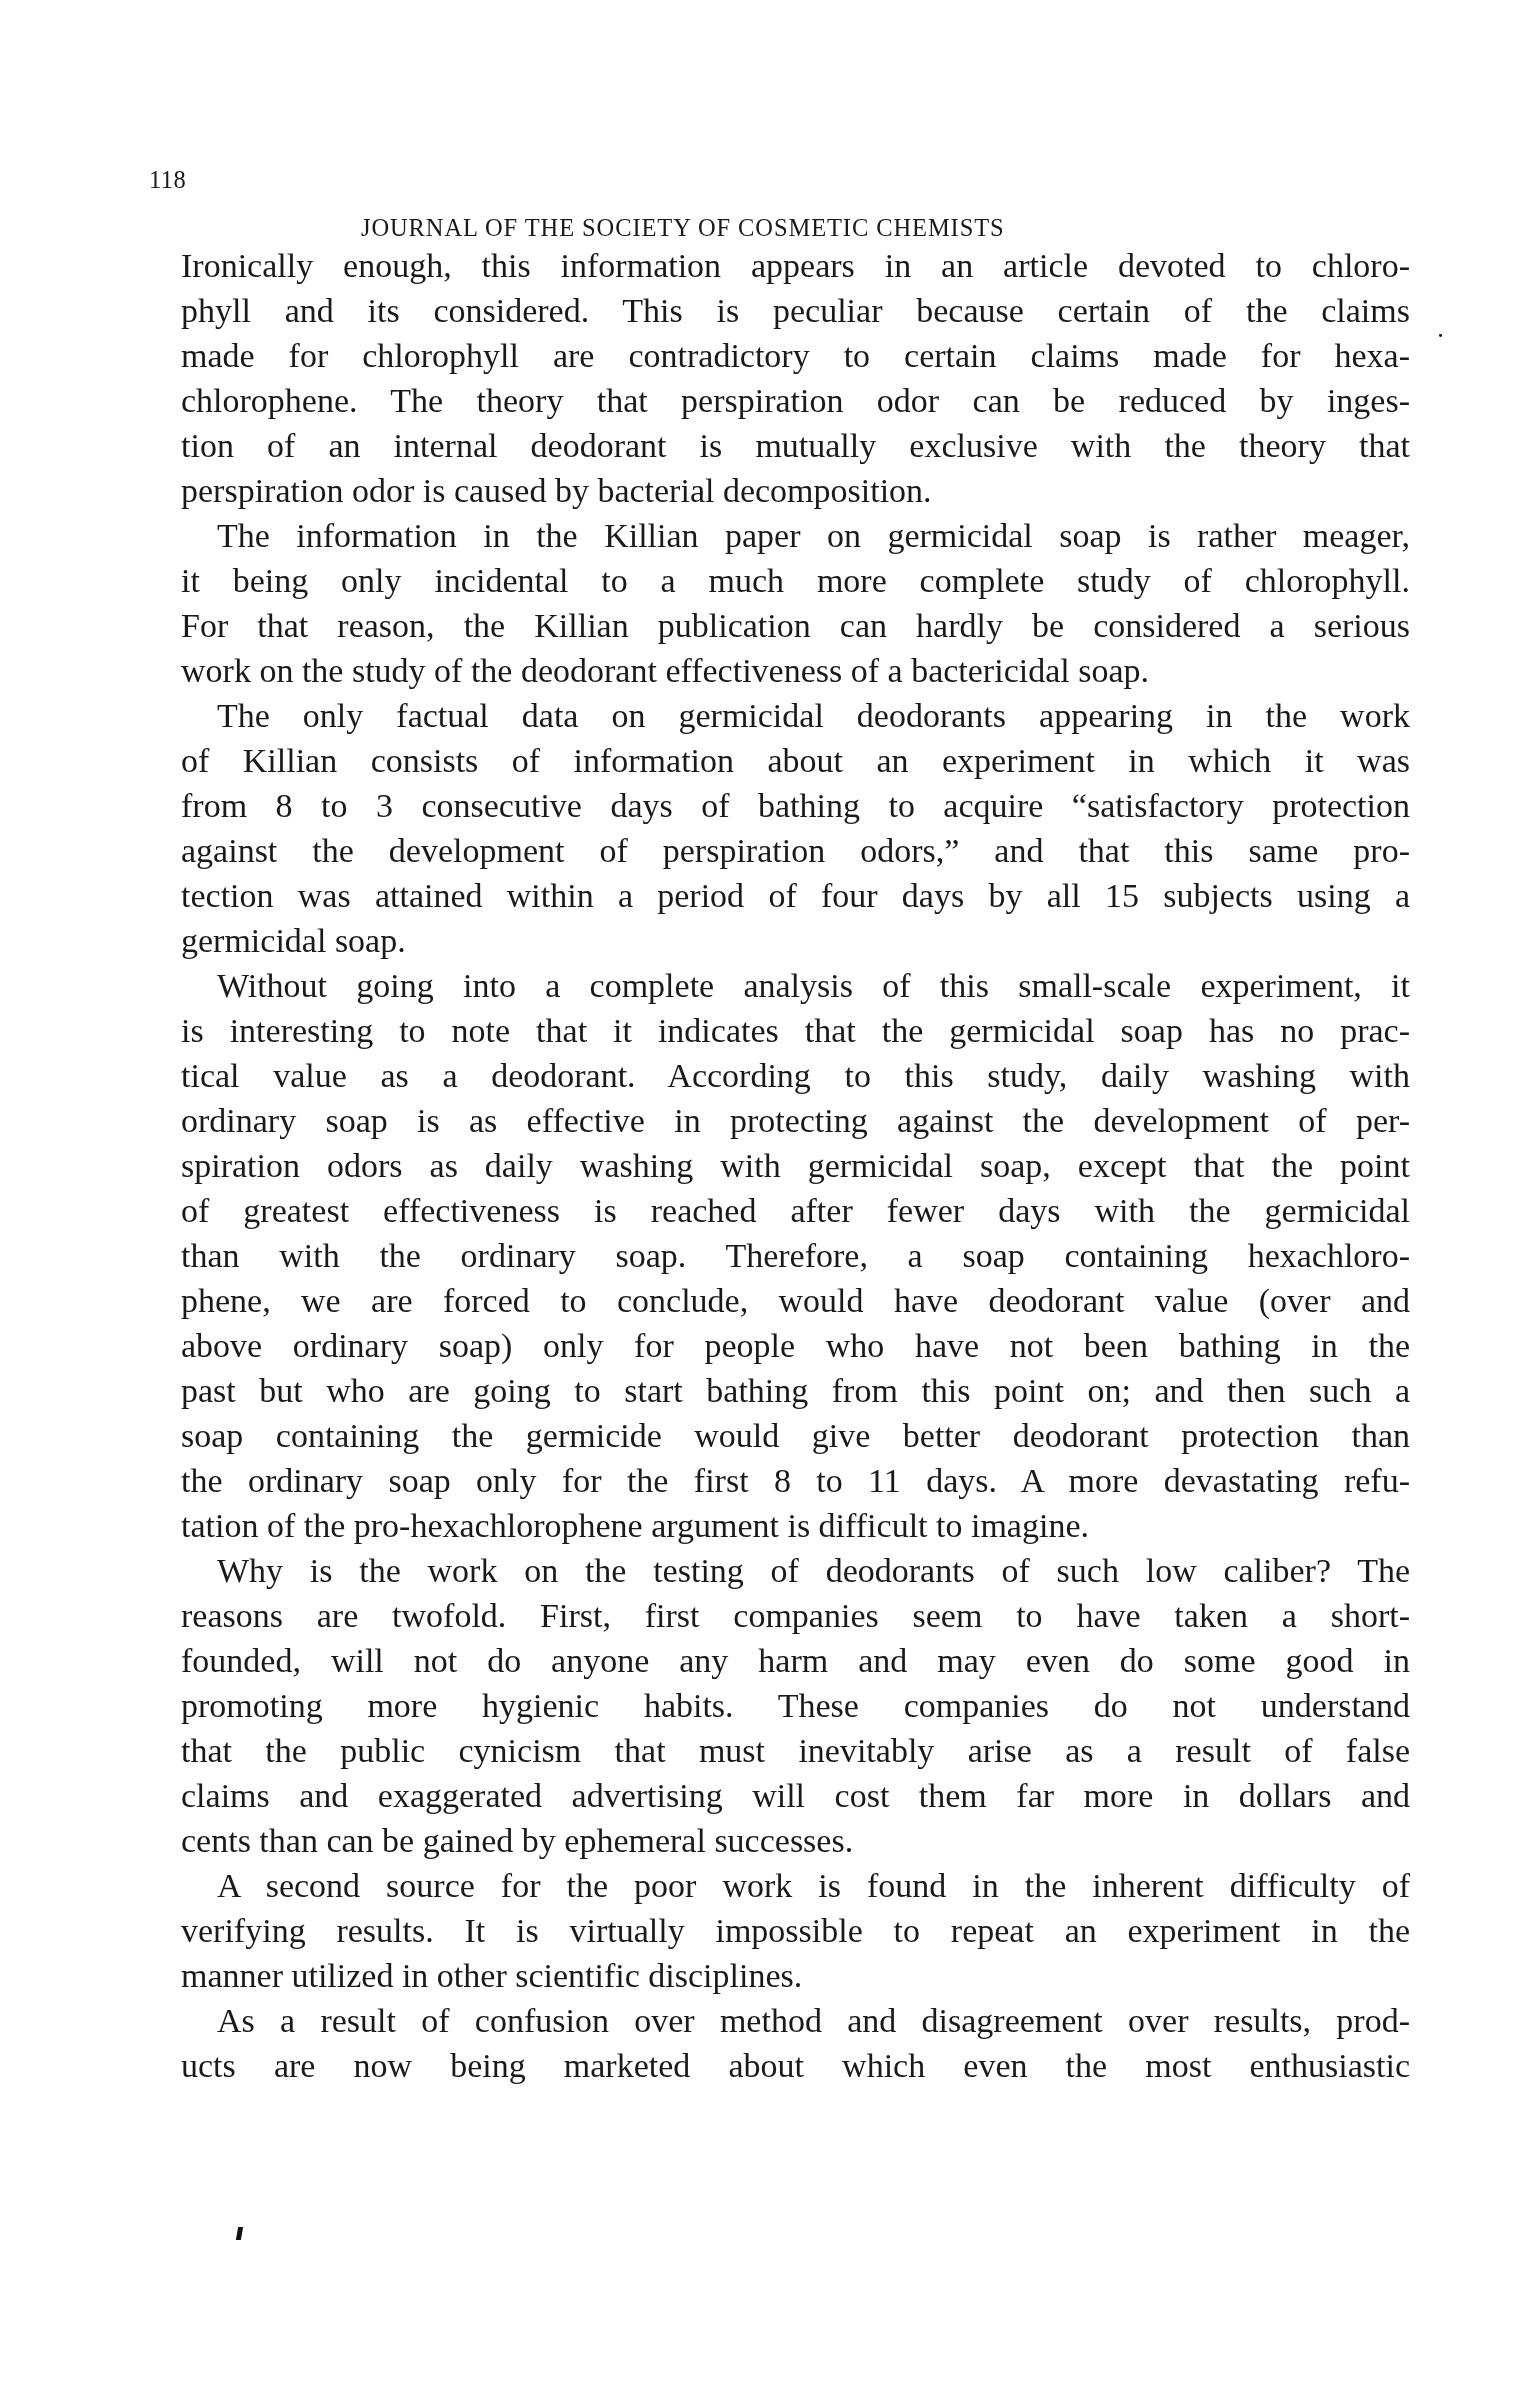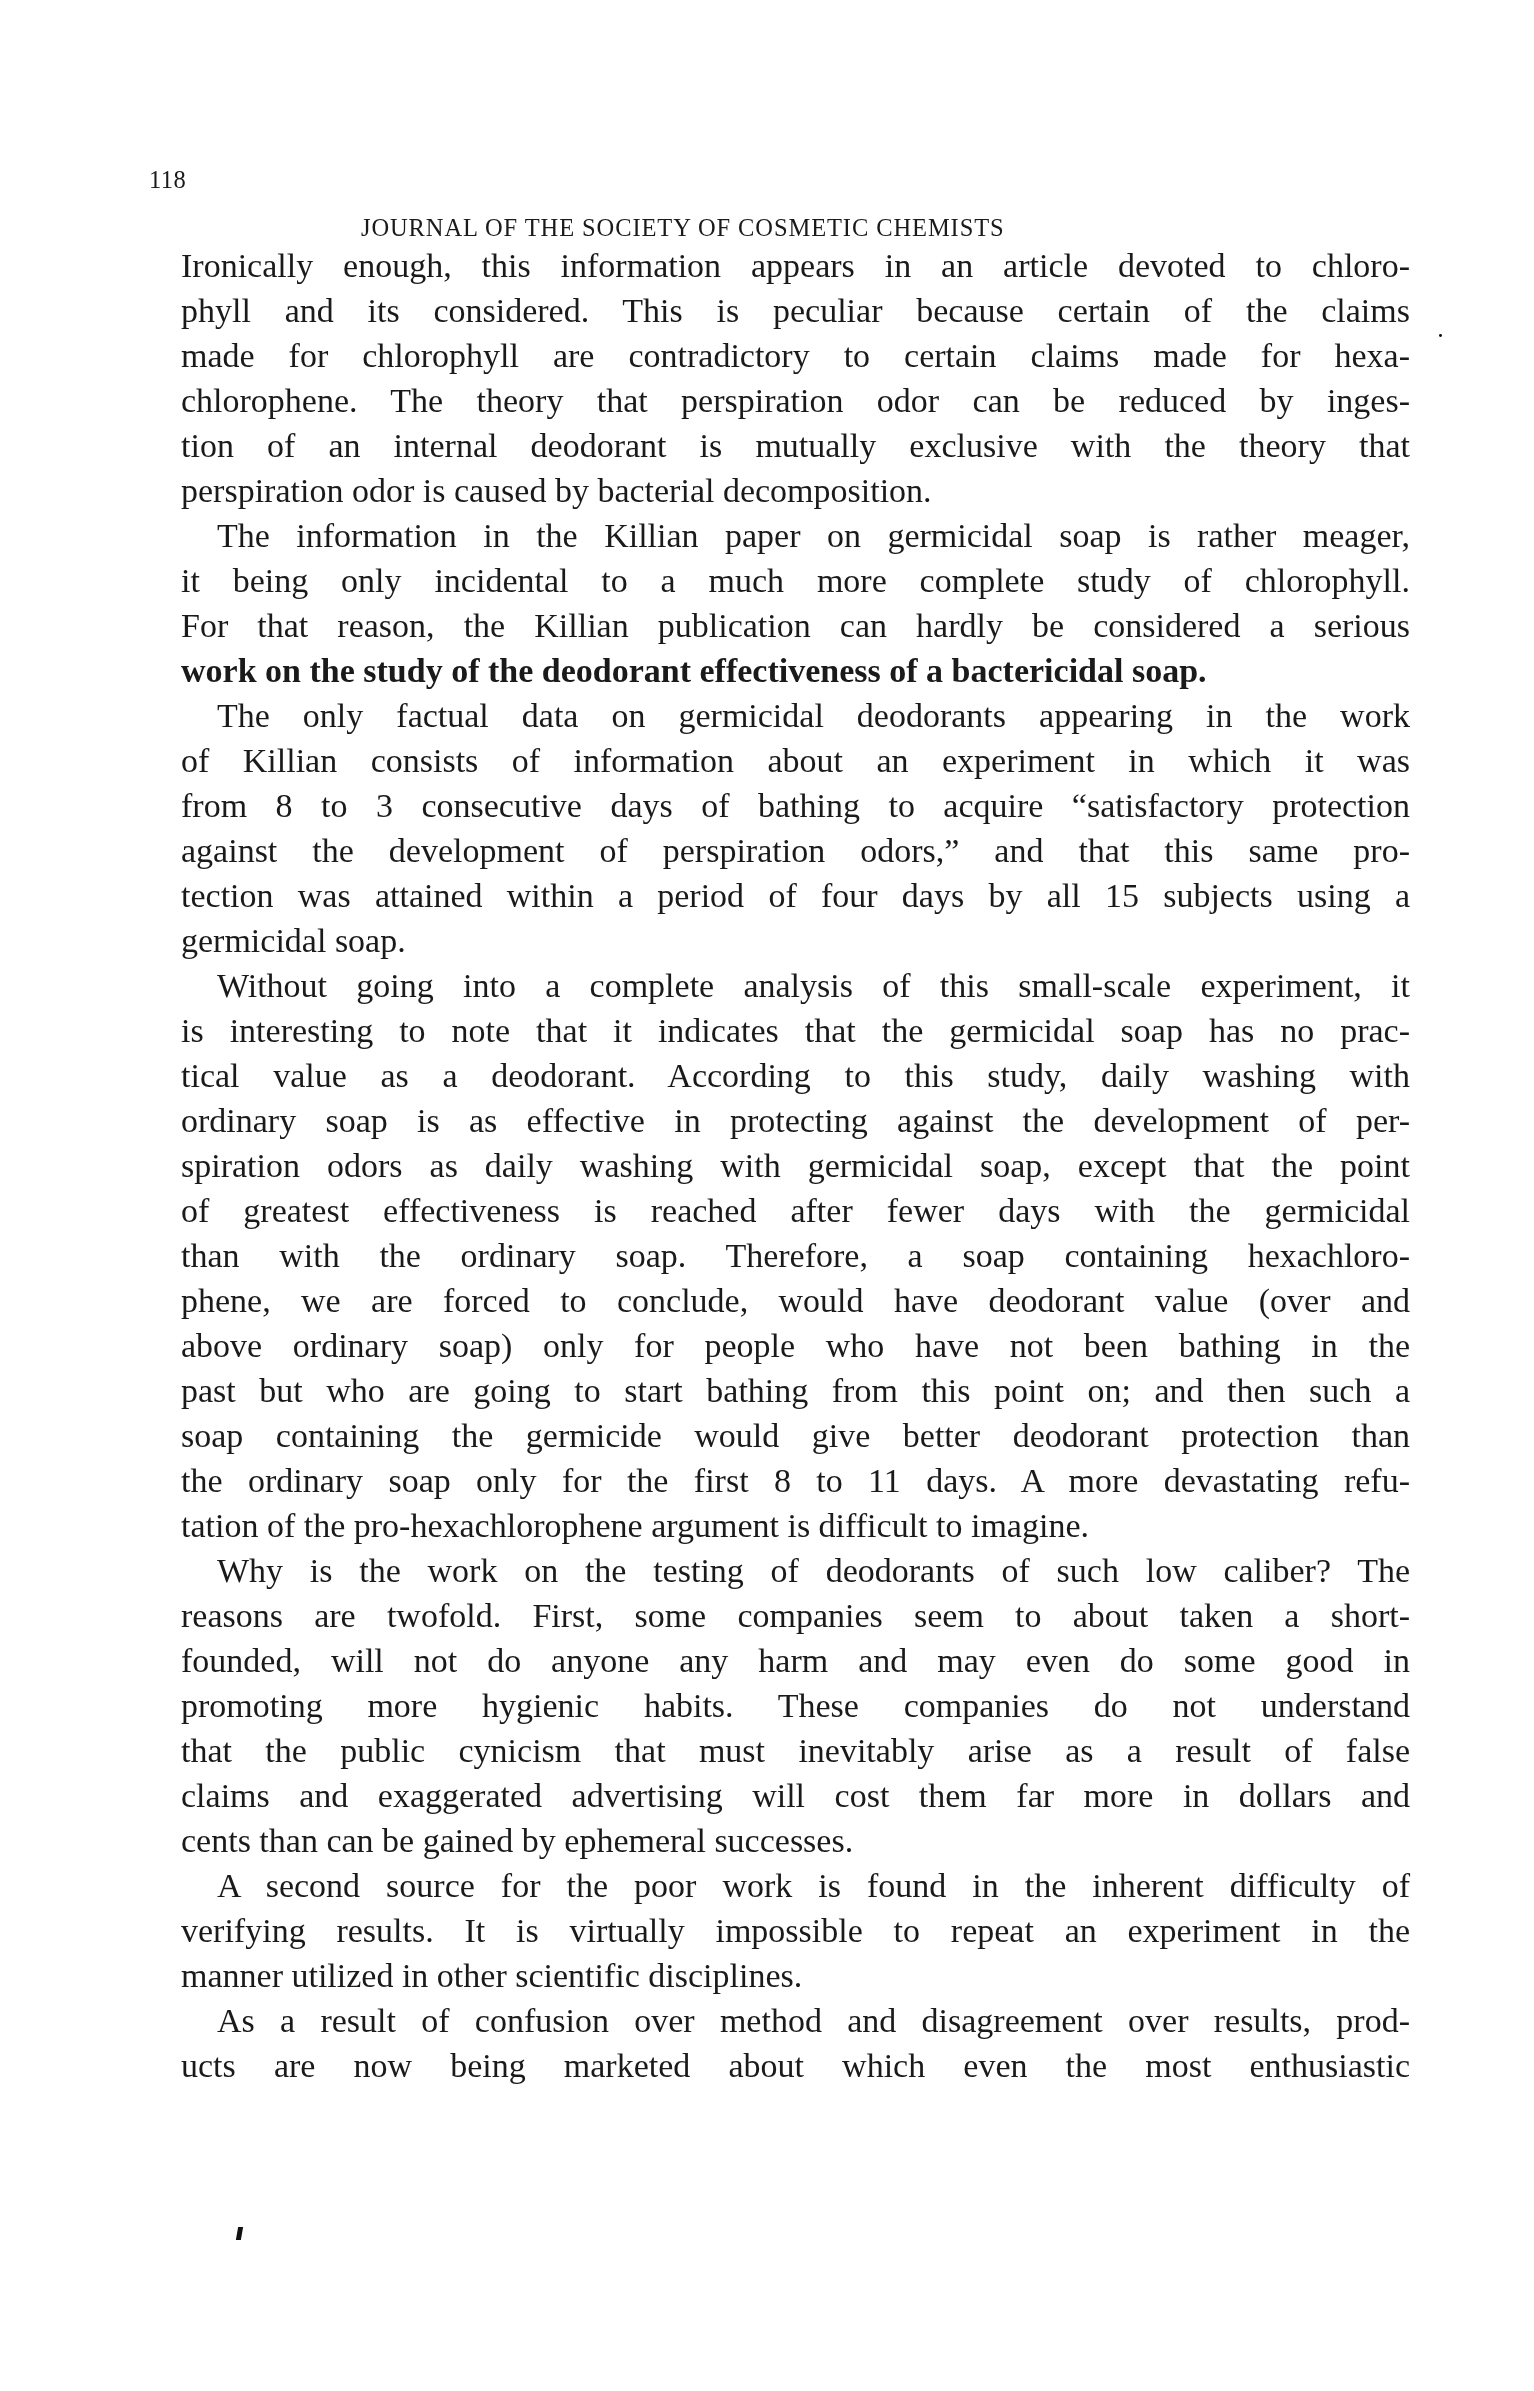--- a/index.html
+++ b/index.html
@@ -31,21 +31,21 @@
       <span class="line" style="white-space: normal;">phyll and its considered. This is peculiar because certain of the claims</span>
       <span class="line" style="white-space: normal;">made for chlorophyll are contradictory to certain claims made for hexa-</span>
       <span class="line" style="white-space: normal;">chlorophene. The theory that perspiration odor can be reduced by inges-</span>
       <span class="line" style="white-space: normal;">tion of an internal deodorant is mutually exclusive with the theory that</span>
       <span class="line last" style="white-space: normal;">perspiration odor is caused by bacterial decomposition.</span>
     </p>
     <p>
       <span class="line" style="white-space: normal; padding-left: 36px;">The information in the Killian paper on germicidal soap is rather meager,</span>
       <span class="line" style="white-space: normal;">it being only incidental to a much more complete study of chlorophyll.</span>
       <span class="line" style="white-space: normal;">For that reason, the Killian publication can hardly be considered a serious</span>
-      <span class="line last" style="white-space: normal; font-weight: bold;">work on the study of the deodorant effectiveness of a bactericidal soap.</span>
+      <span class="line last" style="white-space: normal;">work on the study of the deodorant effectiveness of a bactericidal soap.</span>
     </p>
     <p>
       <span class="line" style="white-space: normal; padding-left: 36px;">The only factual data on germicidal deodorants appearing in the work</span>
       <span class="line" style="white-space: normal;">of Killian consists of information about an experiment in which it was</span>
       <span class="line" style="white-space: normal;">from 8 to 3 consecutive days of bathing to acquire “satisfactory protection</span>
       <span class="line" style="white-space: normal;">against the development of perspiration odors,” and that this same pro-</span>
       <span class="line" style="white-space: normal;">tection was attained within a period of four days by all 15 subjects using a</span>
       <span class="line last" style="white-space: normal;">germicidal soap.</span>
     </p>
     <p>
@@ -58,21 +58,21 @@
       <span class="line" style="white-space: normal;">than with the ordinary soap. Therefore, a soap containing hexachloro-</span>
       <span class="line" style="white-space: normal;">phene, we are forced to conclude, would have deodorant value (over and</span>
       <span class="line" style="white-space: normal;">above ordinary soap) only for people who have not been bathing in the</span>
       <span class="line" style="white-space: normal;">past but who are going to start bathing from this point on; and then such a</span>
       <span class="line" style="white-space: normal;">soap containing the germicide would give better deodorant protection than</span>
       <span class="line" style="white-space: normal;">the ordinary soap only for the first 8 to 11 days. A more devastating refu-</span>
       <span class="line last" style="white-space: normal;">tation of the pro-hexachlorophene argument is difficult to imagine.</span>
     </p>
     <p>
       <span class="line" style="white-space: normal; padding-left: 36px;">Why is the work on the testing of deodorants of such low caliber? The</span>
-      <span class="line" style="white-space: normal;">reasons are twofold. First, some companies seem to about taken a short-</span>
+      <span class="line" style="white-space: normal;">reasons are twofold. First, first companies seem to have taken a short-</span>
       <span class="line" style="white-space: normal;">founded, will not do anyone any harm and may even do some good in</span>
       <span class="line" style="white-space: normal;">promoting more hygienic habits. These companies do not understand</span>
       <span class="line" style="white-space: normal;">that the public cynicism that must inevitably arise as a result of false</span>
       <span class="line" style="white-space: normal;">claims and exaggerated advertising will cost them far more in dollars and</span>
       <span class="line last" style="white-space: normal;">cents than can be gained by ephemeral successes.</span>
     </p>
     <p>
       <span class="line" style="white-space: normal; padding-left: 36px;">A second source for the poor work is found in the inherent difficulty of</span>
       <span class="line" style="white-space: normal;">verifying results. It is virtually impossible to repeat an experiment in the</span>
       <span class="line last" style="white-space: normal;">manner utilized in other scientific disciplines.</span>

